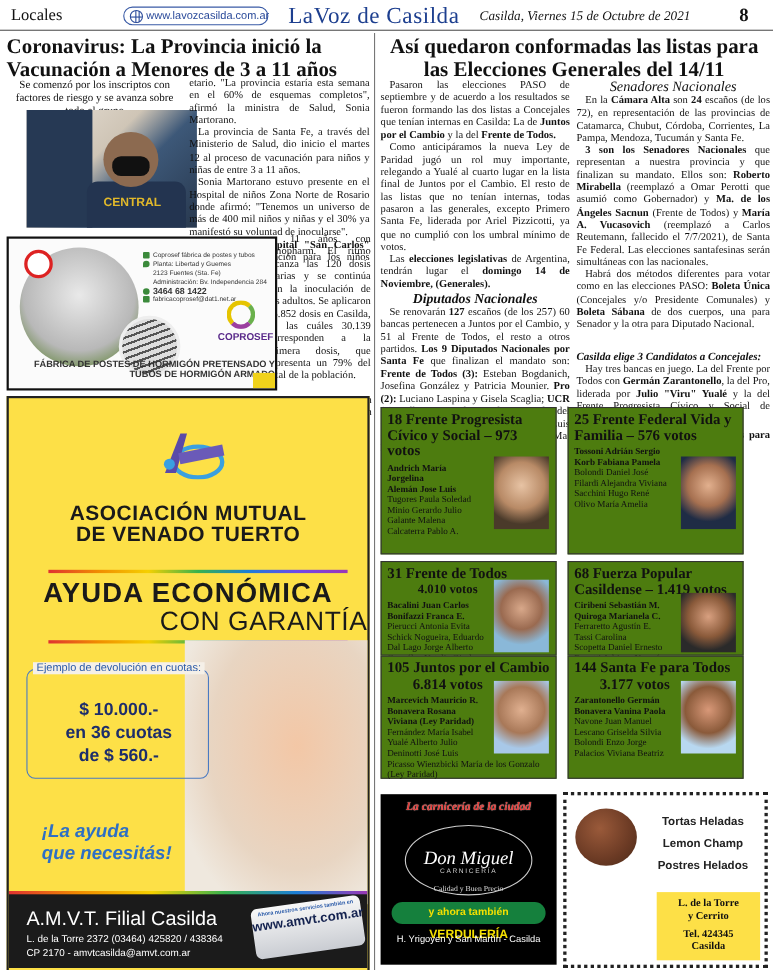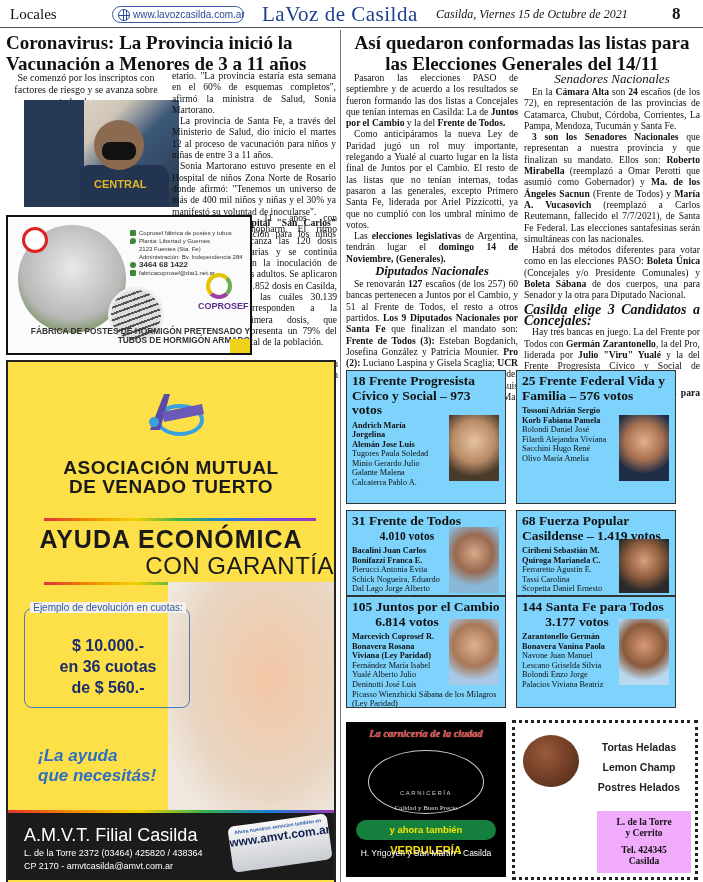--- a/index.html
+++ b/index.html
@@ -65,21 +65,21 @@
 
 #rdiv{left:340px;top:30px;width:1px;height:852px;background:#777}
 #rt{left:344px;top:32px;width:356px;text-align:center;font-size:19px;font-weight:bold;line-height:21px}
 #rc1{left:346px;top:72px;width:172px}
 #rc2{left:524px;top:72px;width:176px}
 .sub{text-align:center;font-style:italic;font-weight:bold;font-size:13px;line-height:14px}
 .sub.r{font-weight:normal}
 .it{font-style:italic;font-weight:bold}
 #rc1 .sub{font-size:12.5px}
 
-.lb{position:absolute;width:160px;border:1.5px solid #333;background:#7dd3fc;padding:3px 5px;font-size:8.3px;line-height:9.6px}
+.lb{position:absolute;width:160px;border:1.5px solid #333;background:#4d7c0f;padding:3px 5px;font-size:8.3px;line-height:9.6px}
 .lb .ti{font-size:13.5px;font-weight:bold;line-height:14.5px;margin-bottom:3px}
 .lb .ti.c{text-align:center}
 .lb .pic{position:absolute;right:6px;width:50px;height:60px}
 .lb .nm{width:104px}
 .lb .nm.b{font-weight:bold}
 
 #don{left:346px;top:722px;width:160px;height:155px;background:#000;overflow:hidden;font-family:"Liberation Sans",sans-serif}
 #don .top{position:absolute;left:0;top:6px;width:160px;text-align:center;color:#e53935;font-style:italic;font-weight:bold;font-size:10.5px;font-family:"Liberation Serif",serif;text-shadow:0 0 1px #fff}
 #don .ov{position:absolute;left:22px;top:28px;width:116px;height:64px;border:1.5px solid #ccc;border-radius:50%}
 #don .nm{position:absolute;left:0;top:48px;width:160px;text-align:center;color:#fff;font-style:italic;font-size:17px;font-family:"Liberation Serif",serif}
@@ -87,21 +87,21 @@
 #don .cbp{position:absolute;left:0;top:82px;width:160px;text-align:center;color:#ddd;font-size:7px;font-family:"Liberation Serif",serif}
 #don .verd{position:absolute;left:10px;top:98px;width:140px;height:20px;background:#15803d;border-radius:10px;text-align:center;color:#f5e000;font-weight:bold;font-size:9.5px;line-height:20px}
 #don .addr{position:absolute;left:0;top:126px;width:160px;text-align:center;color:#fff;font-size:8.5px}
 #led{left:512px;top:720px;width:186px;height:160px;border:3px dotted #222;font-family:"Liberation Sans",sans-serif}
 #led .cake{position:absolute;left:8px;top:12px;width:56px;height:52px;border-radius:50%;background:radial-gradient(circle at 40% 35%,#9a5a3a,#6b3a24 60%,#4a2a18)}
 #led .r1{position:absolute;left:68px;width:112px;text-align:center;font-weight:bold;font-size:10.5px;color:#222}
 #led .lbox{position:absolute;left:8px;top:88px;width:62px;height:62px;background:#8e1f7c;color:#fff;text-align:center}
 #led .lbox .l{font-size:26px;font-weight:bold;line-height:30px;margin-top:6px;border:2px solid #fff;margin-left:6px;margin-right:6px}
 #led .lbox .s{font-size:5px;line-height:6px}
 #led .lbox .t{font-size:4.5px;margin-top:3px}
-#led .addr{position:absolute;left:82px;top:88px;width:94px;height:62px;background:#f0abfc;text-align:center;font-family:"Liberation Serif",serif;font-weight:bold;font-size:9.5px;line-height:11px;padding-top:6px}
+#led .addr{position:absolute;left:82px;top:88px;width:94px;height:62px;background:#fde047;text-align:center;font-family:"Liberation Serif",serif;font-weight:bold;font-size:9.5px;line-height:11px;padding-top:6px}
 </style>
 </head>
 <body>
 
 <div id="hdr" class="abs"></div>
 <div id="sec" class="abs">Locales</div>
 <div id="url" class="abs"><span class="g"></span><span>www.lavozcasilda.com.ar</span></div>
 <div id="logo" class="abs">LaVoz de Casilda</div>
 <div id="date" class="abs">Casilda, Viernes 15 de Octubre de 2021</div>
 <div id="pg" class="abs">8</div>
@@ -190,21 +190,21 @@
   <p>Como anticipáramos la nueva Ley de Paridad jugó un rol muy importante, relegando a Yualé al cuarto lugar en la lista final de Juntos por el Cambio. El resto de las listas que no tenían internas, todas pasaron a las generales, excepto Primero Santa Fe, liderada por Ariel Pizzicotti, ya que no cumplió con los umbral mínimo de votos.</p>
   <p><span>Las </span><b>elecciones legislativas</b><span> de Argentina, tendrán lugar el </span><b>domingo 14 de Noviembre, (Generales).</b></p>
   <div class="sub">Diputados Nacionales</div>
   <p><span>Se renovarán </span><b>127</b><span> escaños (de los 257) 60 bancas pertenecen a Juntos por el Cambio, y 51 al Frente de Todos, el resto a otros partidos. </span><b>Los 9 Diputados Nacionales por Santa Fe</b><span> que finalizan el mandato son: </span><b>Frente de Todos (3):</b><span> Esteban Bogdanich, Josefina González y Patricia Mounier. </span><b>Pro (2):</b><span> Luciano Laspina y Gisela Scaglia; </span><b>UCR (2):</b><span> Albor Cantard y Pedro Gonzalo del Cerro; </span><b>Frente Cívico y Social (1):</b><span> Luis Contigiani y </span><b>Coalición Cívica (1):</b><span> Ma. Lucila Lehmann.</span></p>
 </div>
 <div id="rc2" class="abs col">
   <div class="sub r" style="font-style:italic">Senadores Nacionales</div>
   <p><span>En la </span><b>Cámara Alta</b><span> son </span><b>24</b><span> escaños (de los 72), en representación de las provincias de Catamarca, Chubut, Córdoba, Corrientes, La Pampa, Mendoza, Tucumán y Santa Fe.</span></p>
   <p><b>3 son los Senadores Nacionales</b><span> que representan a nuestra provincia y que finalizan su mandato. Ellos son: </span><b>Roberto Mirabella</b><span> (reemplazó a Omar Perotti que asumió como Gobernador) y </span><b>Ma. de los Ángeles Sacnun</b><span> (Frente de Todos) y </span><b>María A. Vucasovich</b><span> (reemplazó a Carlos Reutemann, fallecido el 7/7/2021), de Santa Fe Federal. Las elecciones santafesinas serán simultáneas con las nacionales.</span></p>
   <p><span>Habrá dos métodos diferentes para votar como en las elecciones PASO: </span><b>Boleta Única</b><span> (Concejales y/o Presidente Comunales) y </span><b>Boleta Sábana</b><span> de dos cuerpos, una para Senador y la otra para Diputado Nacional.</span></p>
-  <div class="it" style="margin-top:3px;font-size:14px">Casilda elige 3 Candidatos a Concejales:</div>
+  <div class="it" style="margin-top:18px;font-size:10px">Casilda elige 3 Candidatos a Concejales:</div>
   <p><span>Hay tres bancas en juego. La del Frente por Todos con </span><b>Germán Zarantonello</b><span>, la del Pro, liderada por </span><b>Julio "Viru" Yualé</b><span> y la del Frente Progresista Cívico y Social de </span><b>Mauricio Plancich.</b></p>
   <p style="margin-top:4px;font-weight:bold">Así quedaron las listas definitivas para las Elecciones Generales del 14/11:</p>
 </div>
 
 <div class="lb" style="left:346px;top:370px;height:134px">
   <div class="ti">18 Frente Progresista Cívico y Social – 973 votos</div>
   <div class="pic" style="top:44px;height:66px;background:radial-gradient(circle at 50% 40%,#e7c3a4,#b88a66 45%,#4a3a2a 75%)"></div>
   <div class="nm b">Andrich María</div>
     <div class="nm b"> Jorgelina</div>
     <div class="nm b">Alemán Jose Luis</div>
@@ -241,43 +241,44 @@
     <div class="nm b">Quiroga Marianela C.</div>
   <div class="nm">Ferraretto Agustín E.</div>
     <div class="nm">Tassi Carolina</div>
     <div class="nm">Scopetta Daniel Ernesto</div>
     <div class="nm">Bogetti Adriana Noemí .</div>
 </div>
 <div class="lb" style="left:346px;top:596px;height:112px">
   <div class="ti" style="margin-bottom:0">105 Juntos por el Cambio</div>
   <div class="ti c" style="width:110px">6.814 votos</div>
   <div class="pic" style="top:22px;height:66px;background:radial-gradient(circle at 50% 40%,#e0b090,#a87858 45%,#a8c8e8 75%)"></div>
-  <div class="nm b">Marcevich Coprosef R.</div>
+  <div class="nm b">Marcevich Mauricio R.</div>
     <div class="nm b">Bonavera Rosana</div>
     <div class="nm b">  Viviana (Ley Paridad)</div>
   <div class="nm">Fernández María Isabel</div>
     <div class="nm">Yualé Alberto Julio</div>
     <div class="nm">Deninotti José Luis</div>
-    <div style="width:150px">Picasso Wienzbicki Sábana de los Milagros (Ley Paridad)</div>
+    <div style="width:150px">Picasso Wienzbicki María de los Gonzalo (Ley Paridad)</div>
 </div>
 <div class="lb" style="left:516px;top:596px;height:112px">
   <div class="ti" style="margin-bottom:0">144 Santa Fe para Todos</div>
   <div class="ti c" style="width:110px">3.177 votos</div>
   <div class="pic" style="top:22px;height:66px;background:radial-gradient(circle at 50% 40%,#d89878,#8a5a3a 45%,#b8d8f0 75%)"></div>
   <div class="nm b">Zarantonello Germán</div>
     <div class="nm b">Bonavera Vanina Paola</div>
   <div class="nm">Navone Juan Manuel</div>
     <div class="nm">Lescano Griselda Silvia</div>
     <div class="nm">Bolondi Enzo Jorge</div>
     <div class="nm">Palacios Viviana Beatriz</div>
 </div>
 
 <div id="don" class="abs">
   <div class="top">La carnicería de la ciudad</div>
   <div class="ov"></div>
+  <div class="nm">Don Miguel</div>
   <div class="cr">CARNICERÍA</div>
   <div class="cbp">Calidad y Buen Precio</div>
   <div class="verd"><span>y ahora también </span><span style="font-size:11px">VERDULERÍA</span></div>
   <div class="addr">H. Yrigoyen y San Martín - Casilda</div>
 </div>
 
 <div id="led" class="abs">
   <div class="cake"></div>
   <div class="r1" style="top:18px">Tortas Heladas</div>
   <div class="r1" style="top:38px">Lemon Champ</div>

